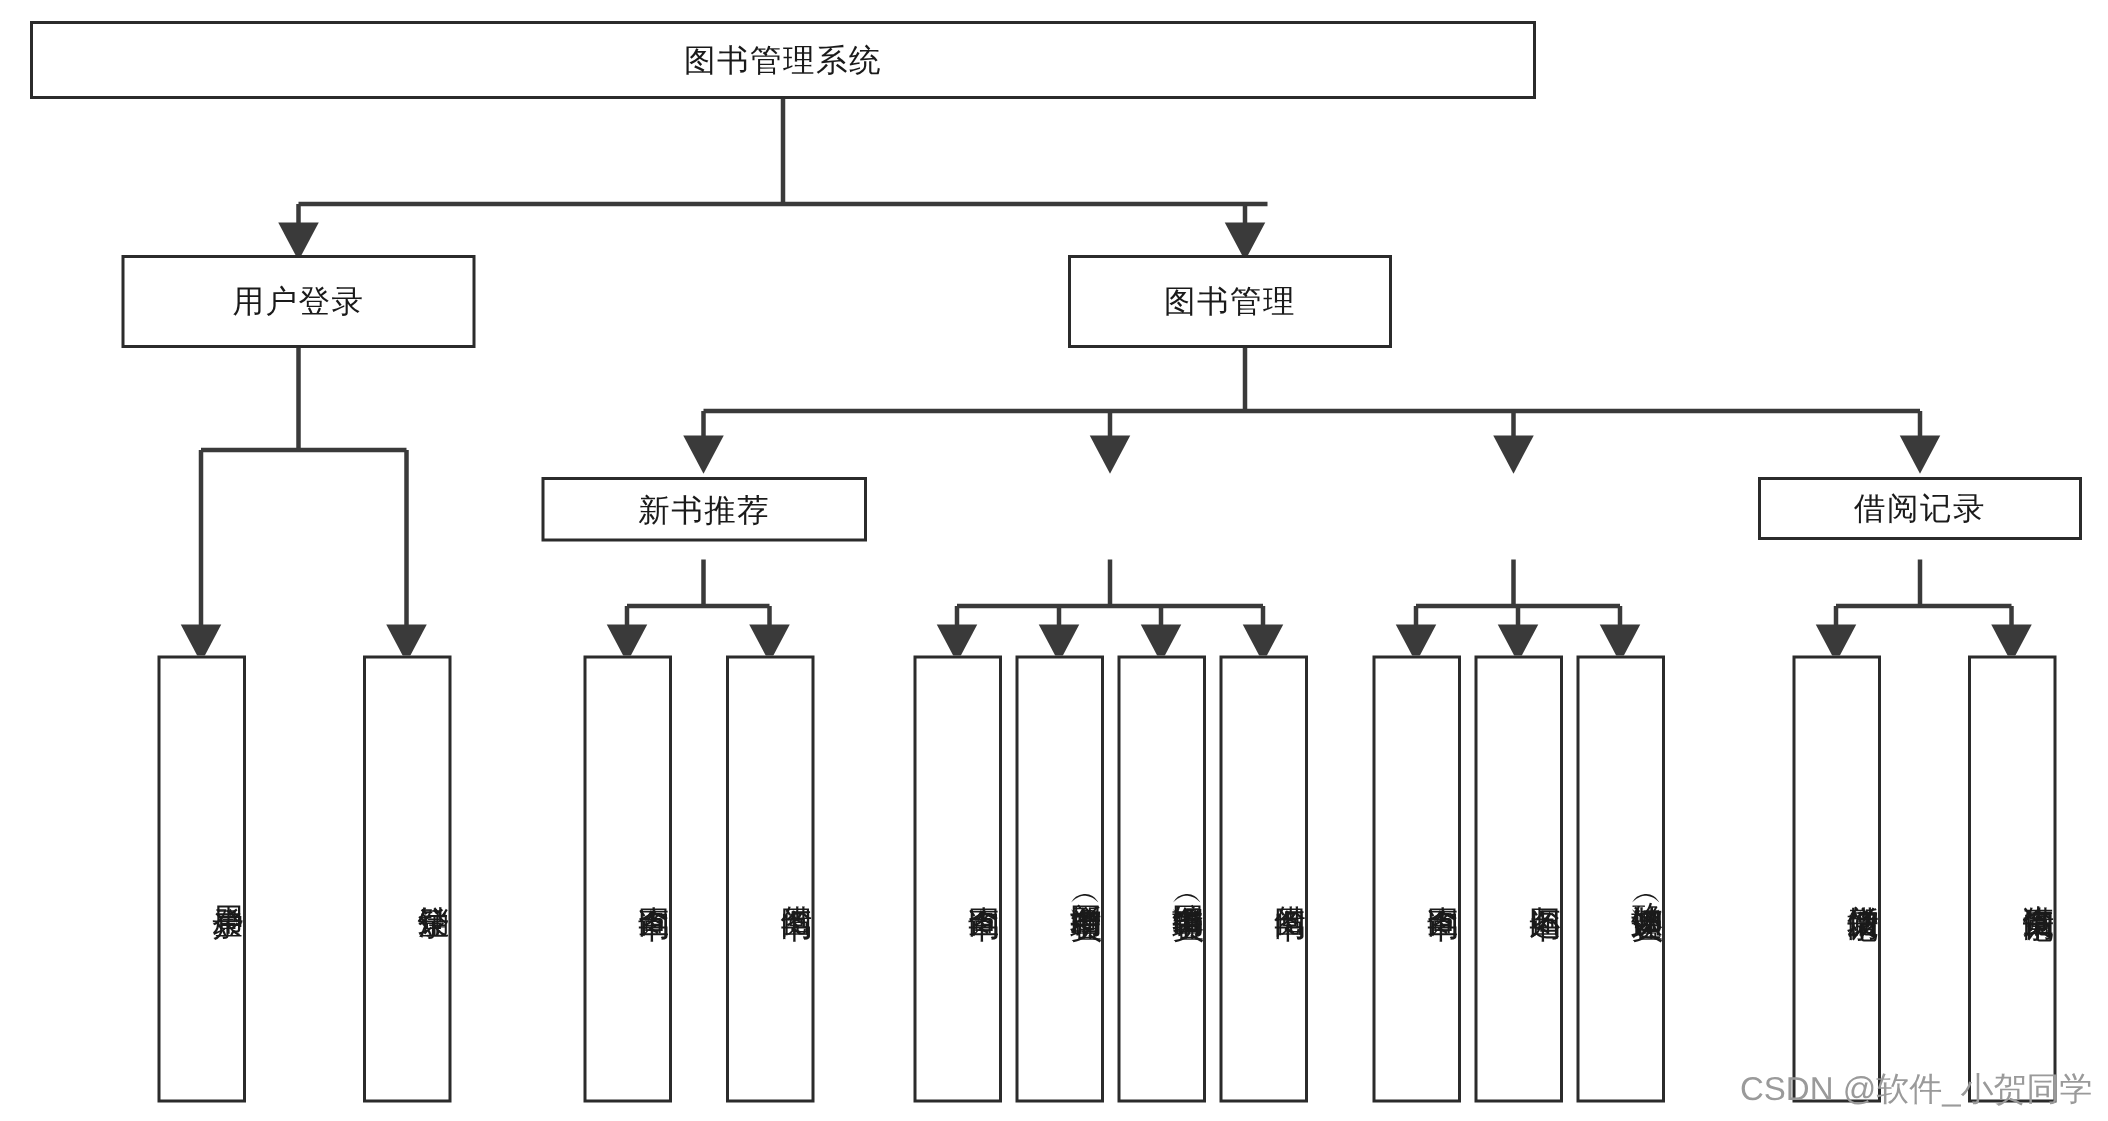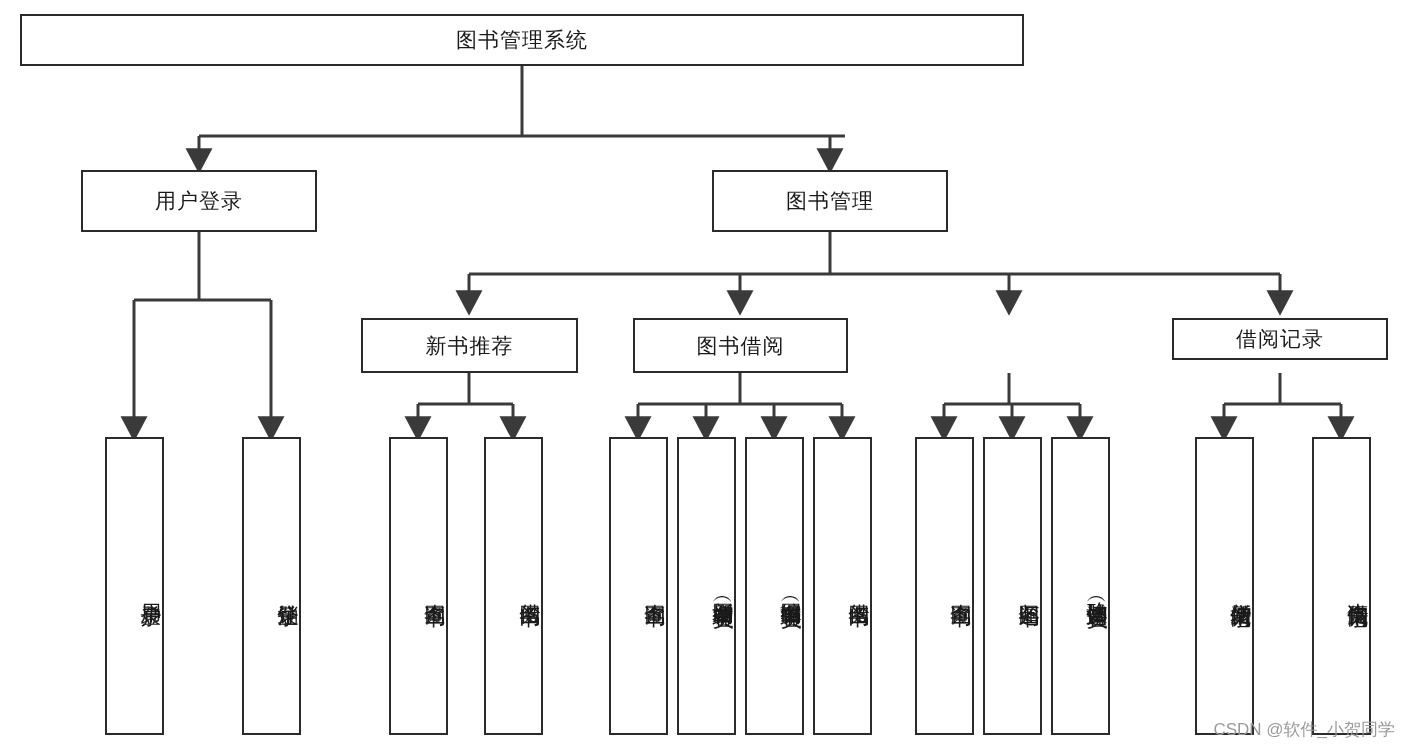--- a/index.html
+++ b/index.html
@@ -54,21 +54,21 @@
   .node.vert .vtext {
     writing-mode: vertical-rl;
     text-orientation: upright;
     display: block;
     white-space: nowrap;
   }
   #watermark {
     position: absolute;
     right: 10px;
     bottom: 6px;
-    font-size: 17px;
+    font-size: 22px;
     color: #9a9a9a;
     z-index: 5;
     white-space: nowrap;
   }
 </style>
 </head>
 <body>
 
 <div id="canvas">
 
@@ -122,29 +122,26 @@
     </g>
   </svg>
 
   <div class="node horiz" style="left:20px; top:14px; width:1004px; height:52px;">
     <span>图书管理系统</span>
   </div>
 
   <div class="node horiz" style="left:81px; top:170px; width:236px; height:62px;">
     <span>用户登录</span>
   </div>
-  <div class="node horiz" style="left:712px; top:170px; width:236px; height:62px;">
+  <div class="node horiz" style="left:712px; top:170px; width:216px; height:62px;">
     <span>图书管理</span>
   </div>
 
-  <div class="node horiz" style="left:361px; top:318px; width:217px; height:55px;">
+  <div class="node horiz" style="left:361px; top:318px; width:217px; height:43px;">
     <span>新书推荐</span>
-  </div>
-  <div class="node horiz" style="left:633px; top:318px; width:215px; height:55px;">
-    <span>图书借阅</span>
   </div>
   <div class="node horiz" style="left:1172px; top:318px; width:216px; height:42px;">
     <span>借阅记录</span>
   </div>
 
   <div class="node vert" style="left:105px; top:437px; width:59px; height:298px;">
     <span class="vtext">用户登录</span>
   </div>
   <div class="node vert" style="left:242px; top:437px; width:59px; height:298px;">
     <span class="vtext">注销登录</span>

